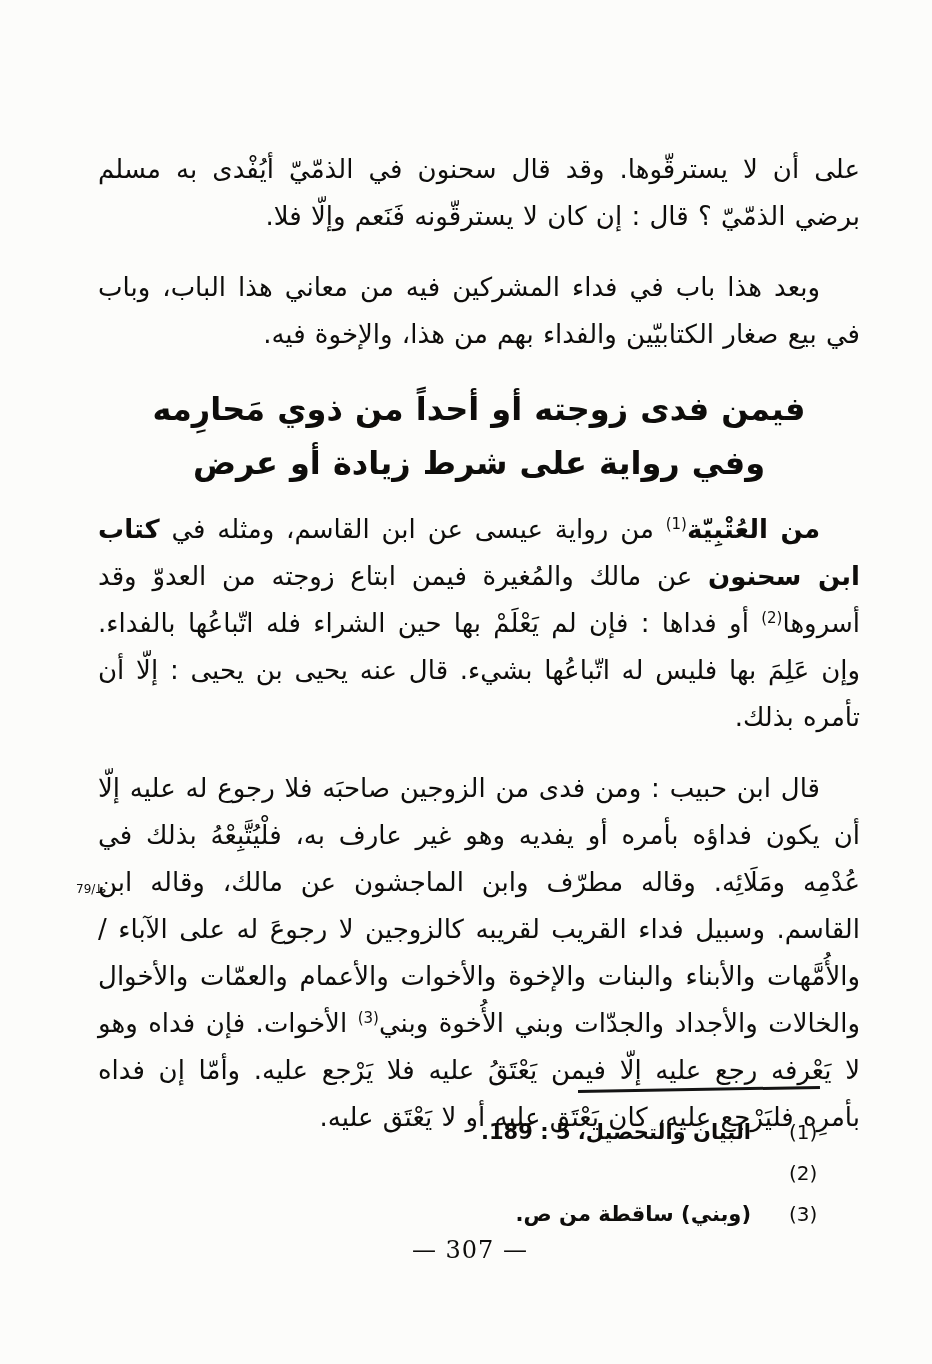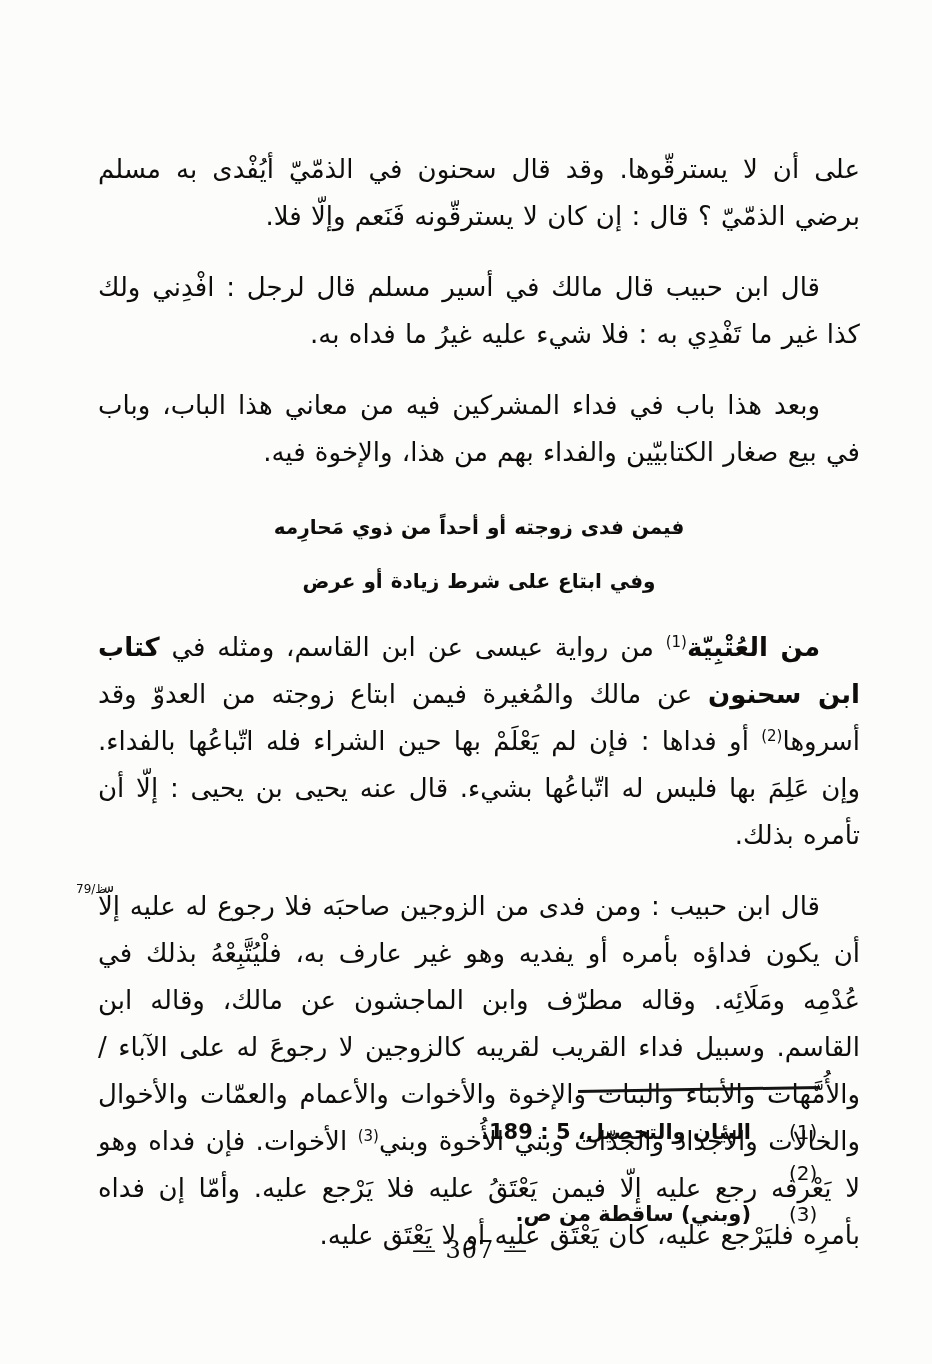--- a/index.html
+++ b/index.html
@@ -26,21 +26,21 @@
     word-spacing: 1px;
     margin-top: 40px;
   }
   p.body-para { margin: 0 0 24px 0; }
   p.indented { text-indent: 40px; }
   .heading-block {
     margin: 4px 0 16px 0;
     text-align: center;
     text-align-last: center;
     font-weight: bold;
-    font-size: 20px;
+    font-size: 32px;
     line-height: 54px;
   }
   .bold-seg { font-weight: bold; }
   sup.fn-marker {
     font-size: 15px;
     line-height: 0;
     vertical-align: 9px;
     font-weight: normal;
   }
   .fn-rule {
@@ -84,27 +84,26 @@
 </style>
 </head>
 <body>
 
 <div class="page">
 
   <div class="content">
 
     <p class="body-para">على أن لا يسترقّوها. وقد قال سحنون في الذمّيّ أيُفْدى به مسلم برضي الذمّيّ ؟ قال : إن كان لا يسترقّونه فَنَعم وإلّا فلا.</p>
 
-    <p class="body-para indented">قال ابن حبيب قال مالك في أسير مسلم قال لرجل : افْدِني ولك كذا غير ما تَفْدِي به : فلا شيء عليه غيرُ ما فداه به.</p>
 
     <p class="body-para indented">وبعد هذا باب في فداء المشركين فيه من معاني هذا الباب، وباب في بيع صغار الكتابيّين والفداء بهم من هذا، والإخوة فيه.</p>
 
     <div class="heading-block">
       <div>فيمن فدى زوجته أو أحداً من ذوي مَحارِمه</div>
-      <div>وفي ابتاع على شرط زيادة أو عرض</div>
+      <div>وفي رواية على شرط زيادة أو عرض</div>
     </div>
 
     <p class="body-para indented"><span class="bold-seg">من العُتْبِيّة</span><sup class="fn-marker" dir="ltr">(1)</sup><span> من رواية عيسى عن ابن القاسم، ومثله في </span><span class="bold-seg">كتاب ابن سحنون</span><span> عن مالك والمُغيرة فيمن ابتاع زوجته من العدوّ وقد أسروها</span><sup class="fn-marker" dir="ltr">(2)</sup><span> أو فداها : فإن لم يَعْلَمْ بها حين الشراء فله اتّباعُها بالفداء. وإن عَلِمَ بها فليس له اتّباعُها بشيء. قال عنه يحيى بن يحيى : إلّا أن تأمره بذلك.</span></p>
 
     <p class="body-para indented"><span>قال ابن حبيب : ومن فدى من الزوجين صاحبَه فلا رجوع له عليه إلّا أن يكون فداؤه بأمره أو يفديه وهو غير عارف به، فلْيُتَّبِعْهُ بذلك في عُدْمِه ومَلَائِه. وقاله مطرّف وابن الماجشون عن مالك، وقاله ابن القاسم. وسبيل فداء القريب لقريبه كالزوجين لا رجوعَ له على الآباء / والأُمَّهات والأبناء والبنات والإخوة والأخوات والأعمام والعمّات والأخوال والخالات والأجداد والجدّات وبني الأُخوة وبني</span><sup class="fn-marker" dir="ltr">(3)</sup><span> الأخوات. فإن فداه وهو لا يَعْرفه رجع عليه إلّا فيمن يَعْتَقُ عليه فلا يَرْجع عليه. وأمّا إن فداه بأمرِه فليَرْجع عليه، كان يَعْتَق عليه أو لا يَعْتَق عليه.</span></p>
 
   </div>
 
   <div class="fn-rule"></div>
 

